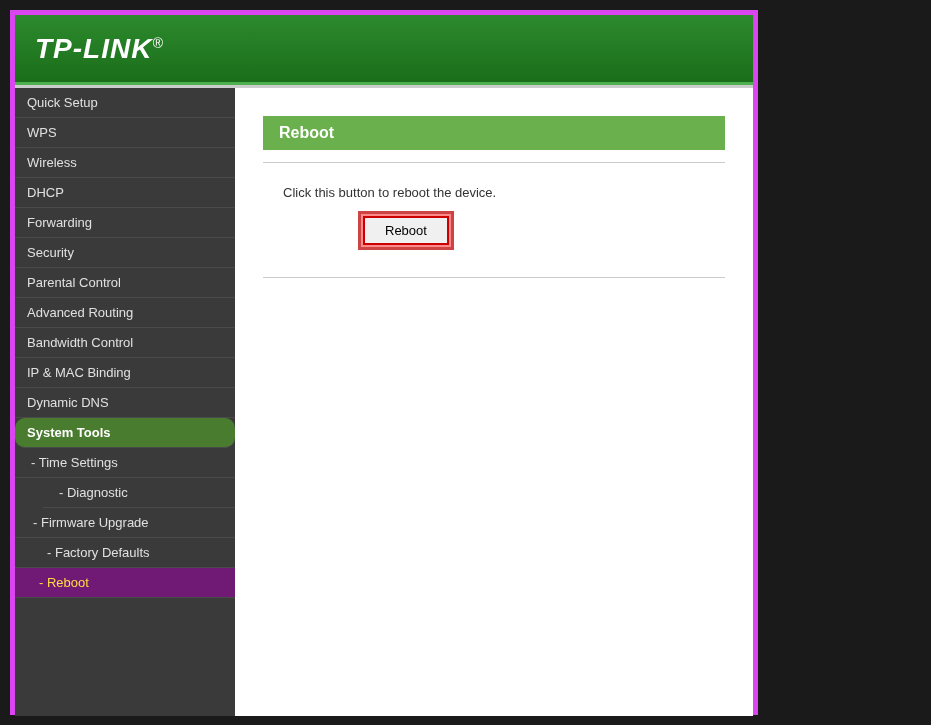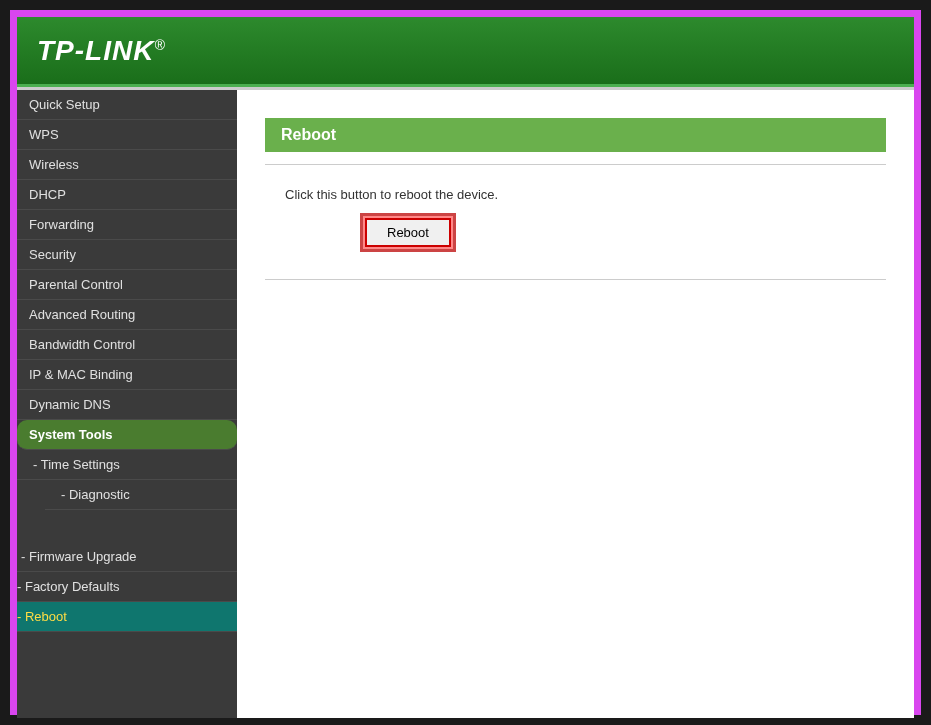--- a/index.html
+++ b/index.html
@@ -11,25 +11,25 @@
     body {
       width: 931px;
       height: 725px;
       background: #1a1a1a;
       font-family: Arial, sans-serif;
       font-size: 13px;
       overflow: hidden;
     }
 
     .outer-wrapper {
-      width: 911px;
+      width: 748px;
       height: 705px;
       margin: 10px;
       background: #fff;
-      border: 7px solid #d946ef;
+      border: 5px solid #d946ef;
     }
 
     
     .header {
       background: linear-gradient(to bottom, #2d8a2d, #1a6e1a);
       height: 70px;
       display: flex;
       align-items: center;
       padding: 0 20px;
       border-bottom: 3px solid #4caf50;
@@ -140,23 +140,23 @@
         <div class="sidebar-item">Forwarding</div>
         <div class="sidebar-item">Security</div>
         <div class="sidebar-item">Parental Control</div>
         <div class="sidebar-item">Advanced Routing</div>
         <div class="sidebar-item">Bandwidth Control</div>
         <div class="sidebar-item">IP &amp; MAC Binding</div>
         <div class="sidebar-item">Dynamic DNS</div>
         <div class="sidebar-item" style="background: rgb(74, 124, 47); color: rgb(255, 255, 255); font-weight: bold; border-radius: 10px;">System Tools</div>
         <div class="sidebar-item" style="padding-left: 16px;">- Time Settings</div>
         <div class="sidebar-item" style="padding-left: 16px; margin-left: 28px;">- Diagnostic</div>
-        <div class="sidebar-item" style="padding-left: 4px; margin-top: 32px;">- Firmware Upgrade</div>
-        <div class="sidebar-item" style="padding-left: 0;">- Factory Defaults</div>
-        <div class="sidebar-item" style="color: rgb(255, 221, 68); background: #0f766e; padding-left: 0;">- Reboot</div>
+        <div class="sidebar-item" style="padding-left: 18px;">- Firmware Upgrade</div>
+        <div class="sidebar-item" style="padding-left: 32px;">- Factory Defaults</div>
+        <div class="sidebar-item" style="color: rgb(255, 221, 68); background: #701a75; padding-left: 24px;">- Reboot</div>
       </nav>
 
     <div class="main-content">
       <div class="page-title-bar">Reboot</div>
       <hr class="divider">
       <p class="reboot-desc">Click this button to reboot the device.</p>
       <div class="reboot-btn-wrapper">
         <button class="reboot-btn">Reboot</button>
       </div>
       <hr class="divider">

